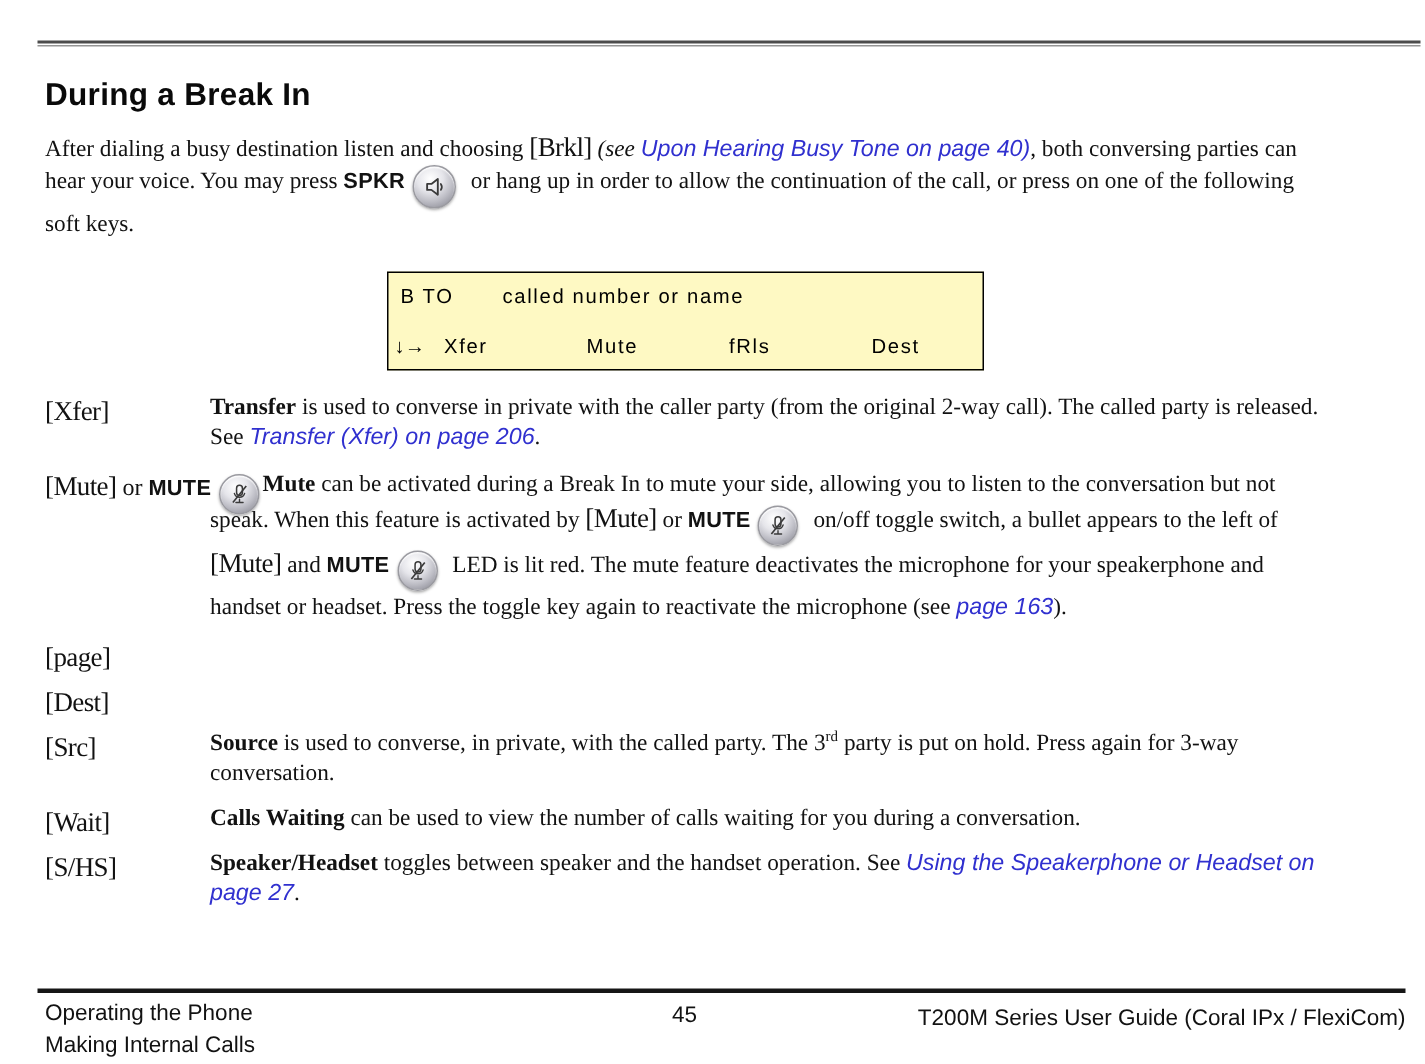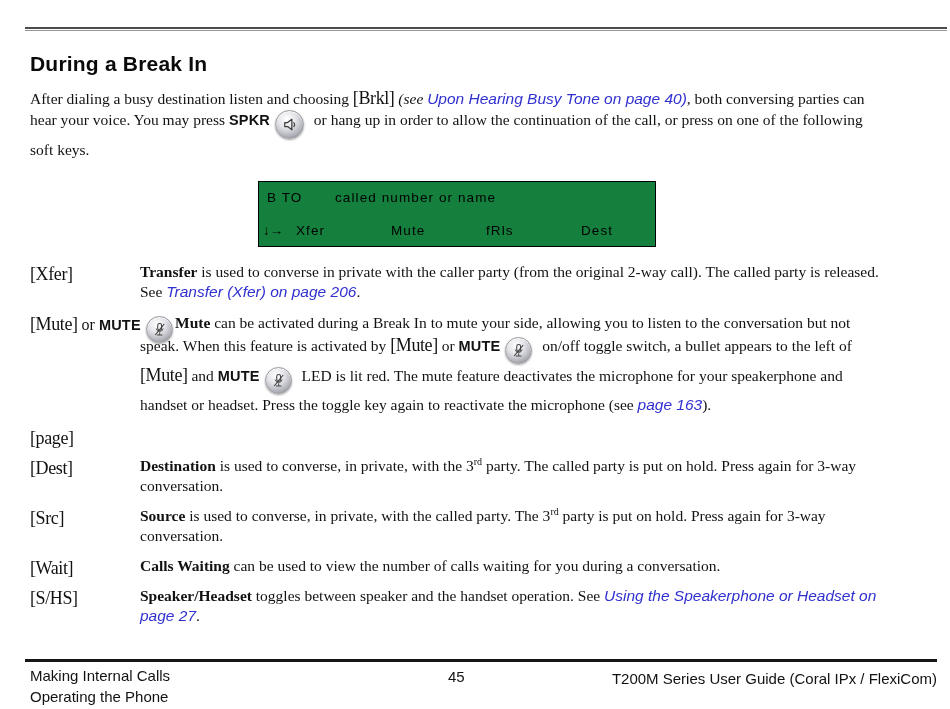--- a/index.html
+++ b/index.html
@@ -39,21 +39,21 @@
     border:1px solid #9a9aa0;
     box-shadow:0 1px 2px rgba(0,0,0,.35), inset 0 1px 1px rgba(255,255,255,.9);
     vertical-align:-9px; margin:0 6px 0 5px;
   }
   .btn-icon.sm { width:27px; height:27px; vertical-align:-8px; }
   .btn-icon svg { display:block; }
 
   
   .lcd {
     position:relative; margin:21px 0 15px 228px; width:398px; height:66px;
-    border:1px solid #000; background:#15803d;
+    border:1px solid #000; background:#fef9c3;
     font-family:"Liberation Sans", sans-serif; font-size:13.5px;
     letter-spacing:1.1px; color:#000;
   }
   .lcd-line1 { padding:8px 0 0 8px; white-space:nowrap; }
   .lcd-status { display:inline-block; width:68px; }
   .lcd-line2 { position:absolute; left:4px; bottom:6px; right:0; height:17px; }
   .lcd-line2 span { position:absolute; top:0; white-space:nowrap; }
   .lcd-arrows { left:0; letter-spacing:0; }
 
   
@@ -135,21 +135,20 @@
               </svg>
             </span><span> LED is lit red. The mute feature deactivates the microphone for your speakerphone and handset or headset. Press the toggle key again to reactivate the microphone (see </span><a class="link">page 163</a><span>).</span></p>
       </div>
 
       <div class="row">
         <div class="key klabel">[page]</div>
       </div>
 
       <div class="row">
         <div class="key klabel">[Dest]</div>
-        <p class="desc"><b>Destination</b><span> is used to converse, in private, with the 3</span><sup>rd</sup><span> party. The called party is put on hold. Press again for 3-way conversation.</span></p>
       </div>
 
       <div class="row">
         <div class="key klabel">[Src]</div>
         <p class="desc"><b>Source</b><span> is used to converse, in private, with the called party. The 3</span><sup>rd</sup><span> party is put on hold. Press again for 3-way conversation.</span></p>
       </div>
 
       <div class="row">
         <div class="key klabel">[Wait]</div>
         <p class="desc"><b>Calls Waiting</b><span> can be used to view the number of calls waiting for you during a conversation.</span></p>
@@ -159,20 +158,20 @@
       <div class="row">
         <div class="key klabel">[S/HS]</div>
         <p class="desc"><b>Speaker/Headset</b><span> toggles between speaker and the handset operation. See </span><a class="link">Using the Speakerphone or Headset on page 27</a><span>.</span></p>
       </div>
 
     </div>
   </div>
 
   <div class="footer">
     <div class="footer-left">
+      <div>Operating the Phone</div>
       <div>Making Internal Calls</div>
-      <div>Operating the Phone</div>
     </div>
     <div class="footer-page">45</div>
     <div class="footer-right">T200M Series User Guide (Coral IPx / FlexiCom)</div>
   </div>
 
 </div>
 
 </body></html>

